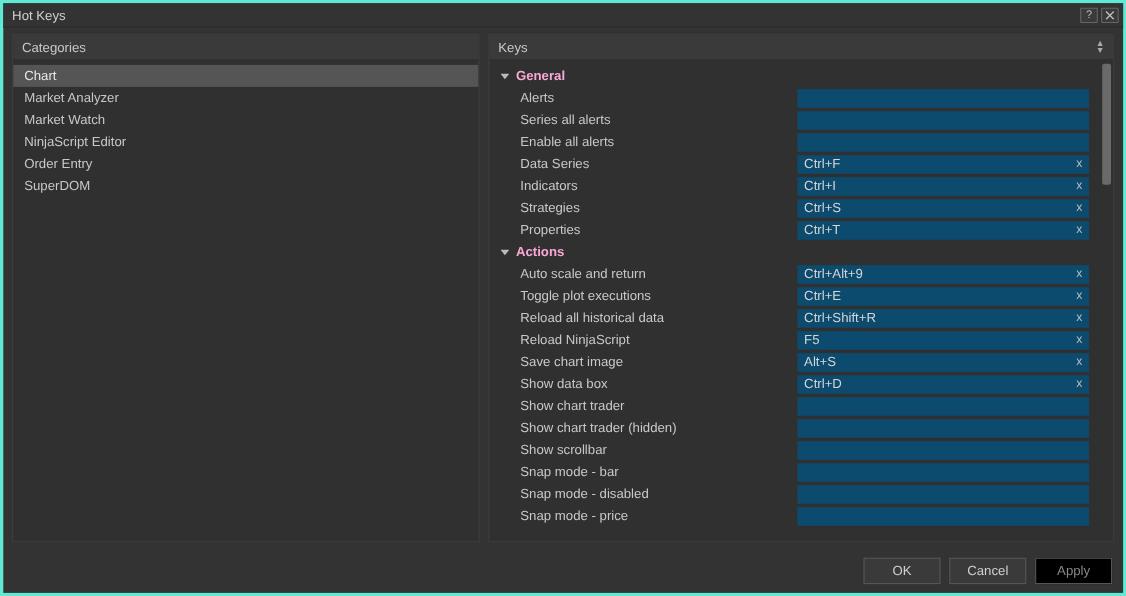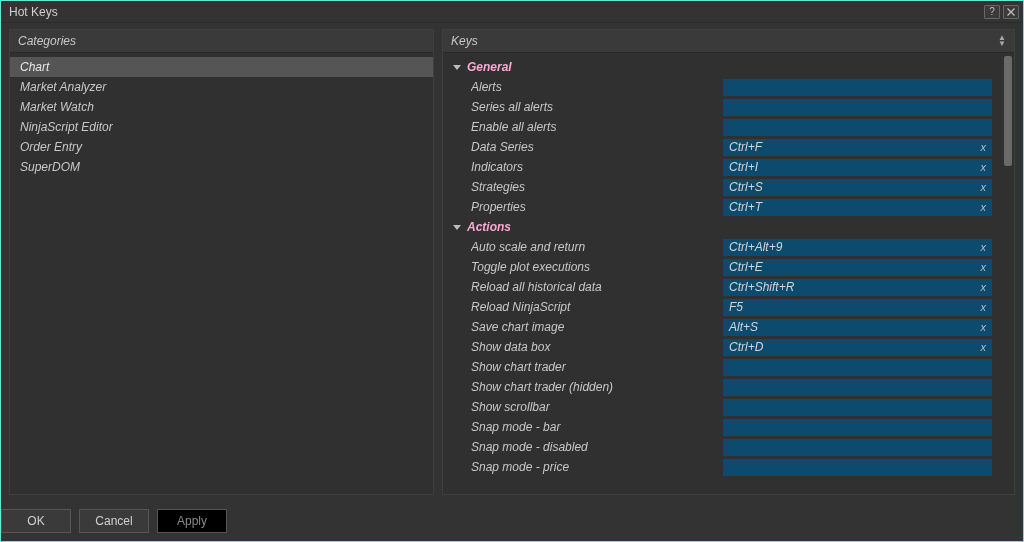--- a/index.html
+++ b/index.html
@@ -11,21 +11,21 @@
     font-size: 12px;
     color: #c8c8c8;
     overflow: hidden;
   }
   .window {
     width: 1024px;
     height: 542px;
     background: #333333;
     display: flex;
     flex-direction: column;
-    border: 1px solid #5eead4;
+    border: 3px solid #5eead4;
   }
   .titlebar {
     height: 22px;
     background: #333333;
     display: flex;
     align-items: center;
     padding: 0 4px 0 8px;
     border-bottom: 1px solid #2a2a2a;
   }
   .titlebar-title {
@@ -57,21 +57,20 @@
     padding: 6px 8px 6px 8px;
     gap: 8px;
     min-height: 0;
   }
   .panel {
     border: 1px solid #3f3f3f;
     background: #303030;
     display: flex;
     flex-direction: column;
     min-height: 0;
-    font-style: italic;
   }
   .panel-header {
     background: #3a3a3a;
     color: #c8c8c8;
     padding: 4px 8px;
     font-size: 12px;
     display: flex;
     align-items: center;
     border-bottom: 1px solid #2a2a2a;
   }
@@ -183,20 +182,21 @@
     transform: translateY(-50%);
     color: #bbb;
     font-size: 11px;
     cursor: pointer;
     line-height: 1;
   }
   .footer {
     height: 40px;
     display: flex;
     align-items: center;
+    justify-content: flex-end;
     padding: 0 10px 1px 0;
     gap: 8px;
   }
   .btn {
     min-width: 70px;
     height: 24px;
     background: #3a3a3a;
     border: 1px solid #555;
     color: #d0d0d0;
     font-size: 12px;

